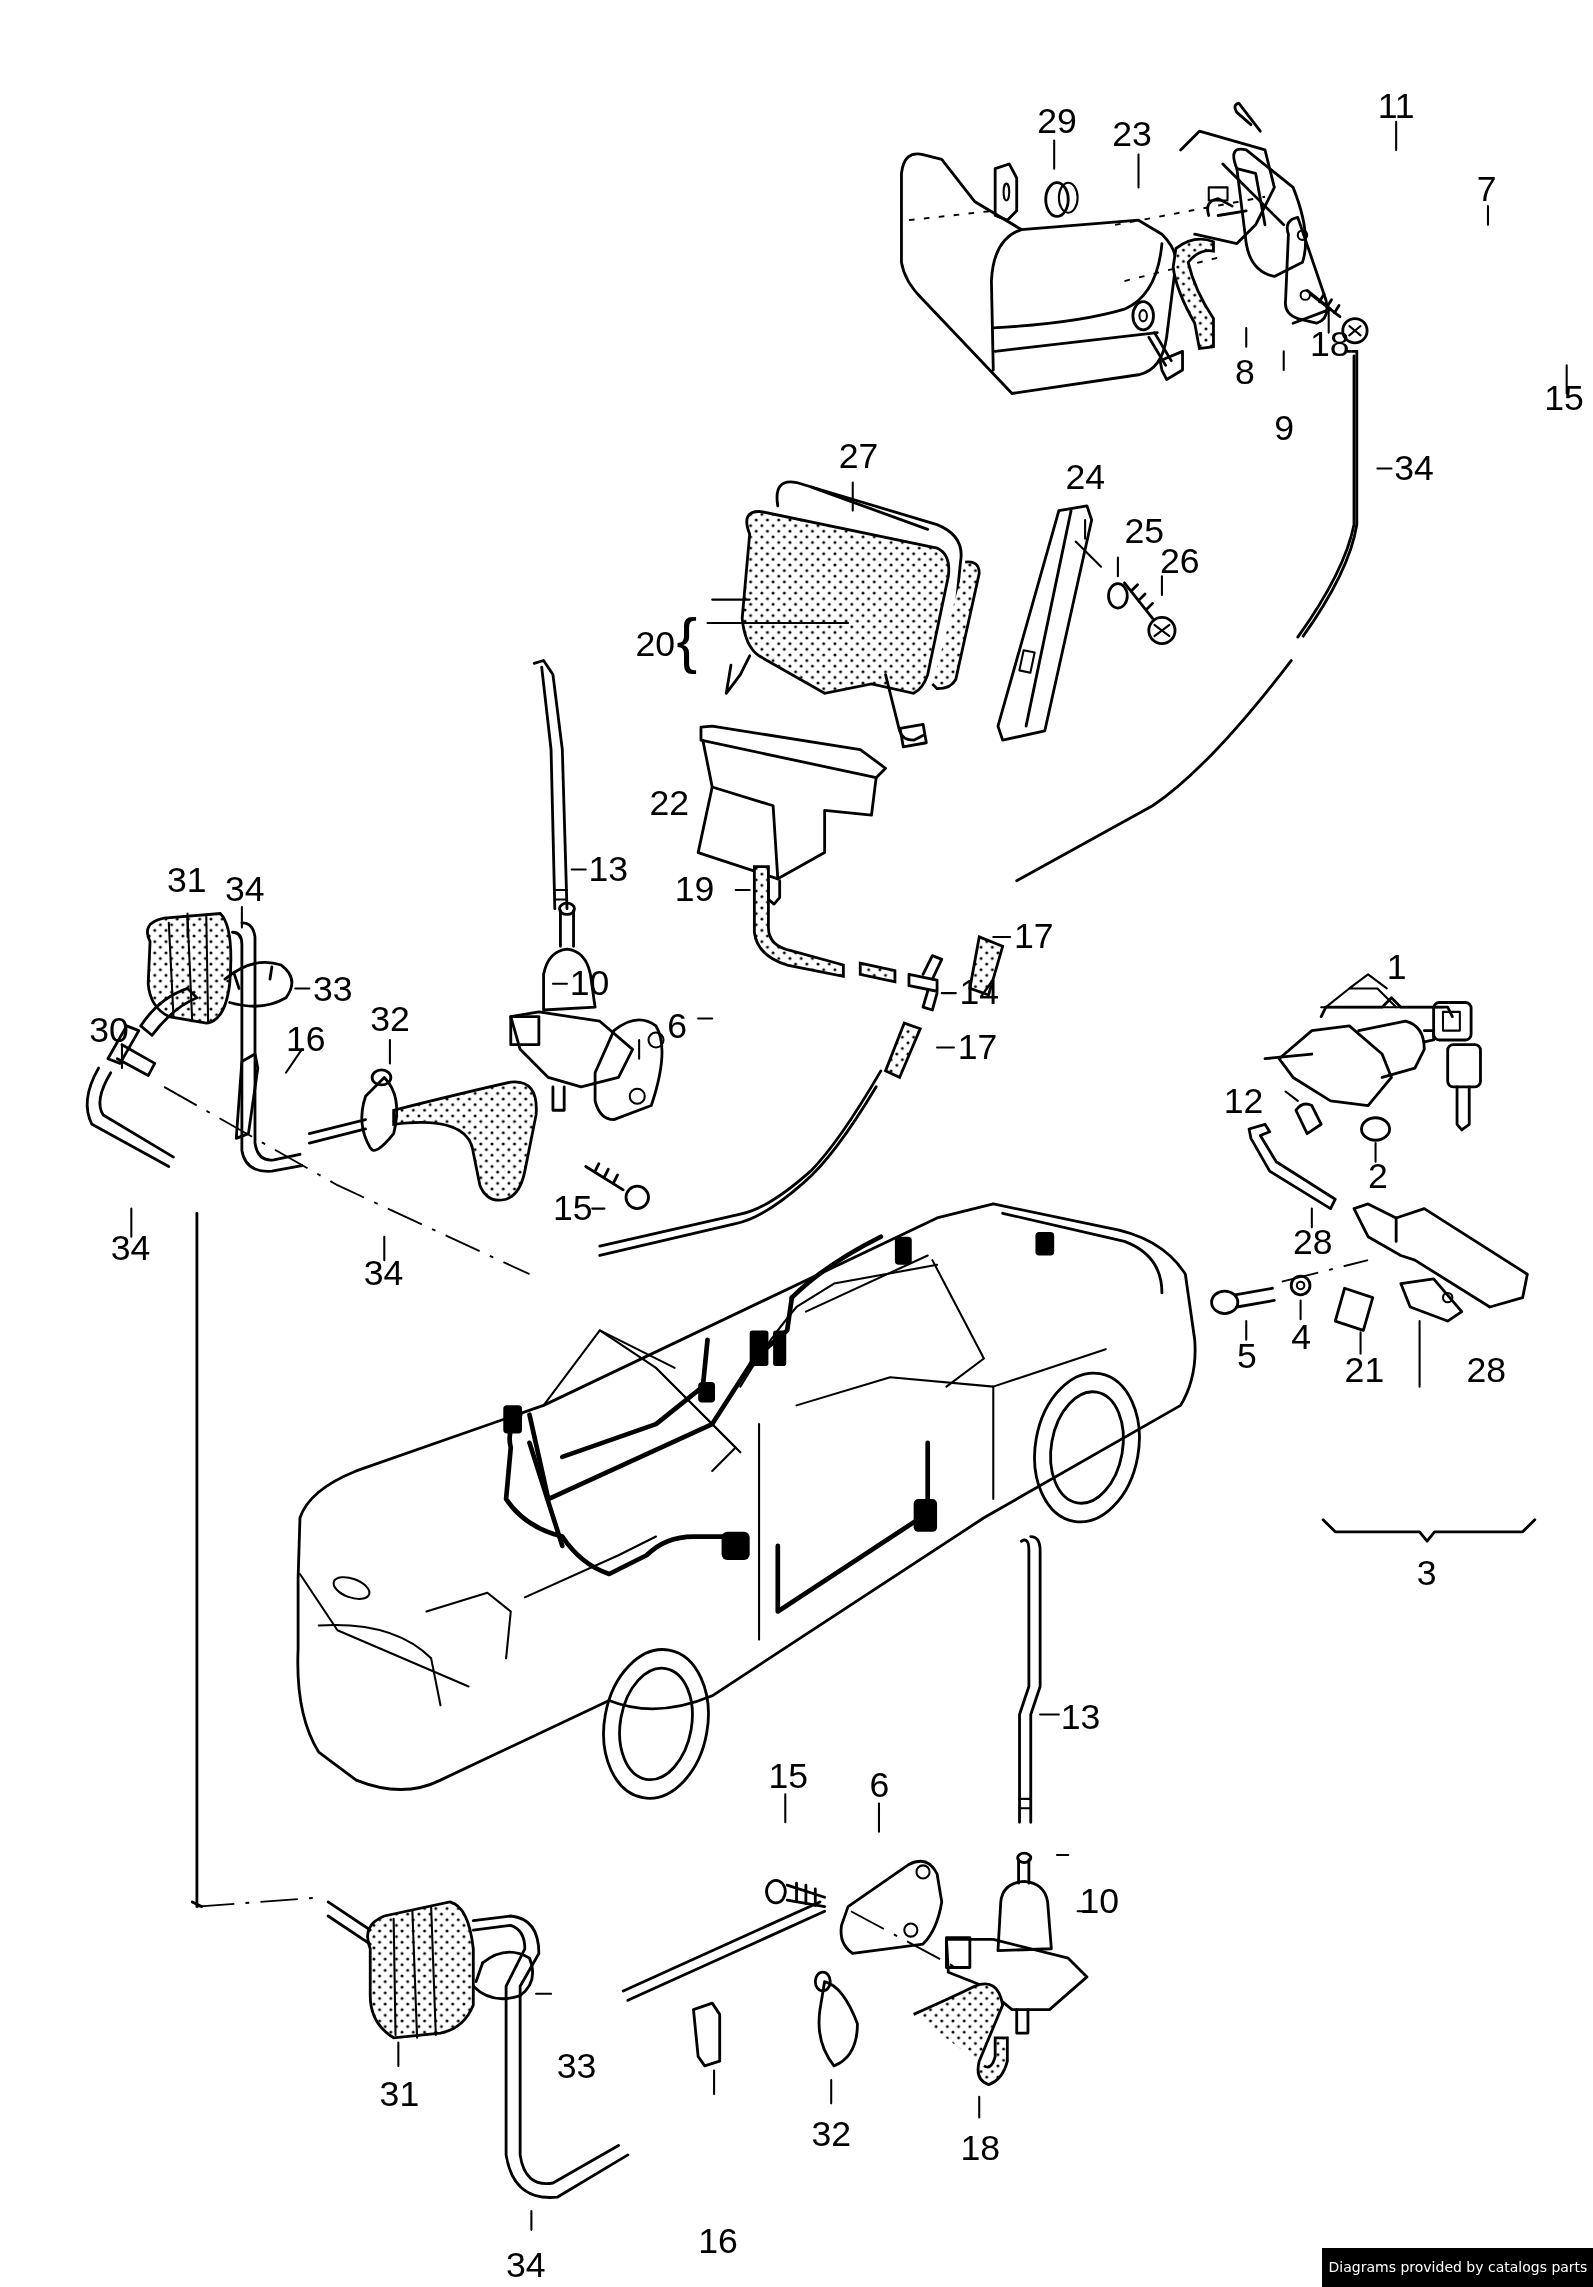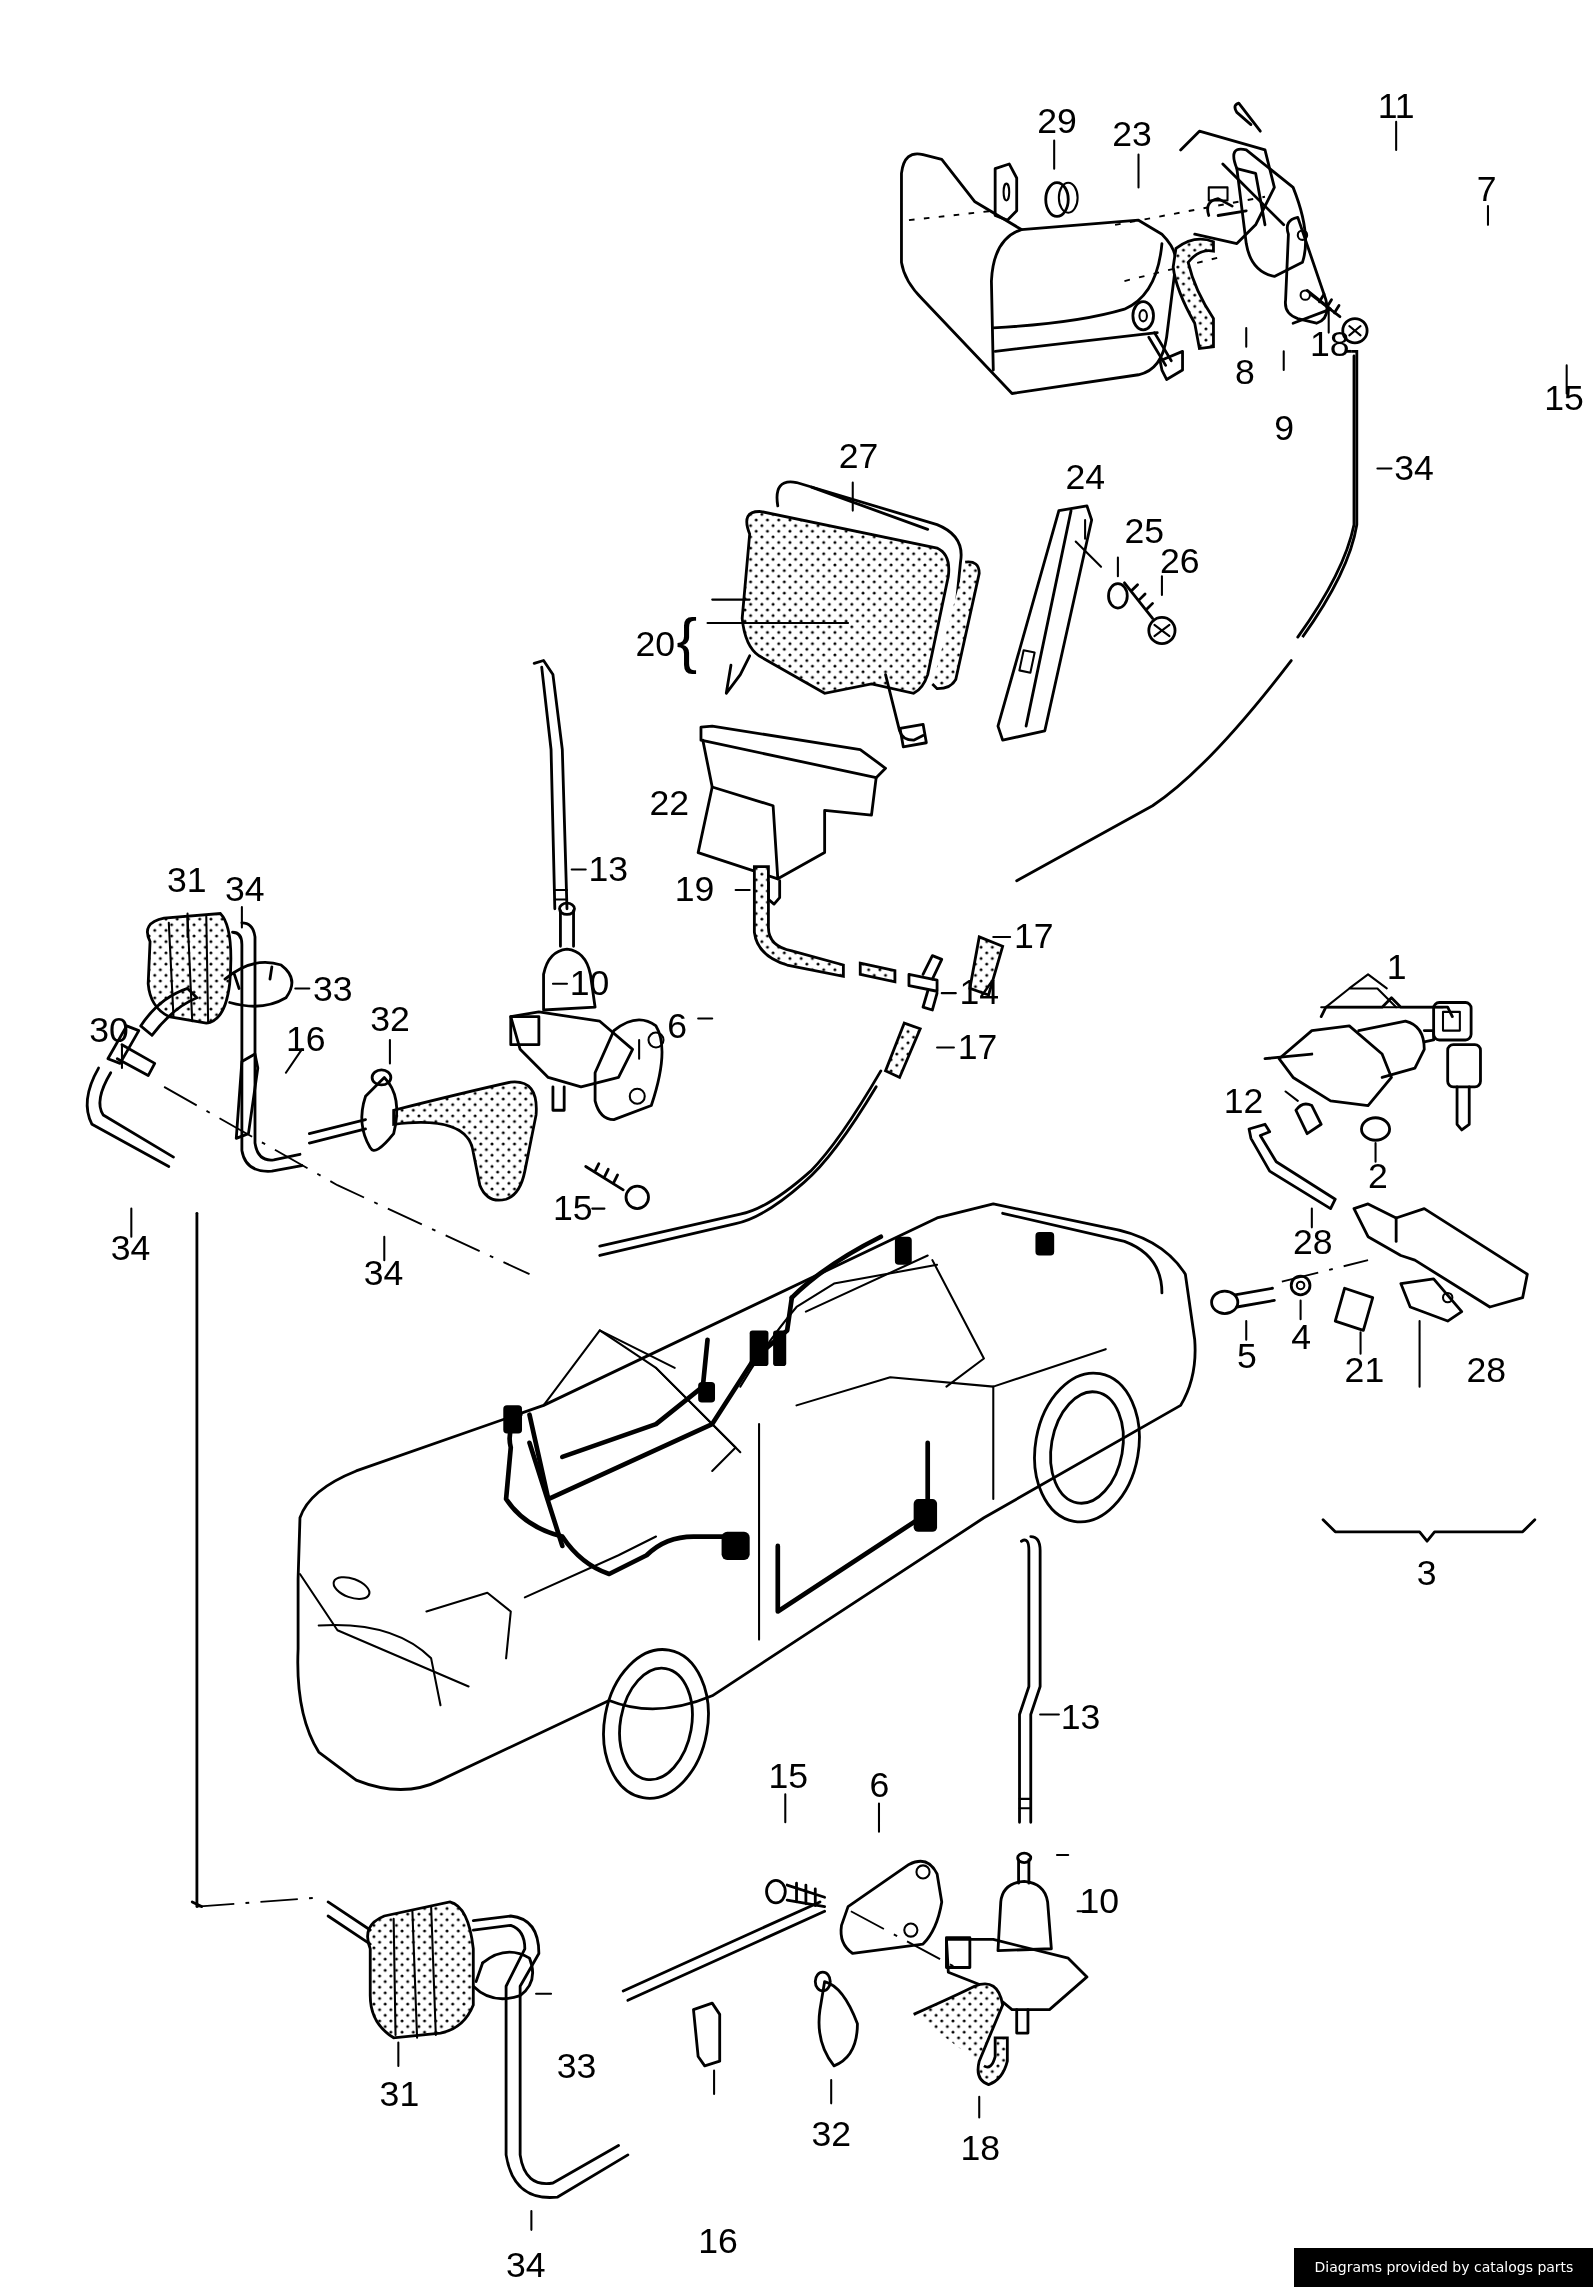--- a/index.html
+++ b/index.html
@@ -7,21 +7,21 @@
   #diagram { position:absolute; left:0; top:0; width:1594px; height:2287px; }
   .lbl { font-family:"Liberation Sans Narrow","Liberation Sans", sans-serif; font-size:38px; fill:#000; }
   .ln { stroke:#000; stroke-width:3; fill:none; stroke-linecap:round; stroke-linejoin:round; }
   .thin { stroke:#000; stroke-width:2.2; fill:none; stroke-linecap:round; stroke-linejoin:round; }
   .thick { stroke:#000; stroke-width:5; fill:none; stroke-linecap:round; stroke-linejoin:round; }
   .dash { stroke:#000; stroke-width:2; fill:none; stroke-dasharray:6 10; }
   .dashdot { stroke:#000; stroke-width:2; fill:none; stroke-dasharray:40 12 4 12; }
   .hose { stroke:#000; stroke-width:3; fill:#fff; }
   .dot { fill:url(#dots); stroke:#000; stroke-width:3; }
   .blk { fill:#000; }
-  .footer { position:absolute; right:0; bottom:0; width:300px; height:39px; background:#000; color:#fff;
+  .footer { position:absolute; right:0; bottom:0; width:272px; height:39px; background:#000; color:#fff;
             font-family:"DejaVu Sans", sans-serif; font-size:14px; line-height:39px; text-align:center; }
 </style>
 </head>
 <body>
 
 <svg id="diagram" viewBox="0 0 1701 2441" xmlns="http://www.w3.org/2000/svg">
   <defs>
     <pattern id="dots" width="12" height="12" patternUnits="userSpaceOnUse">
       <rect width="12" height="12" fill="#fff"></rect>
       <circle cx="3" cy="3" r="1.6" fill="#000"></circle>

